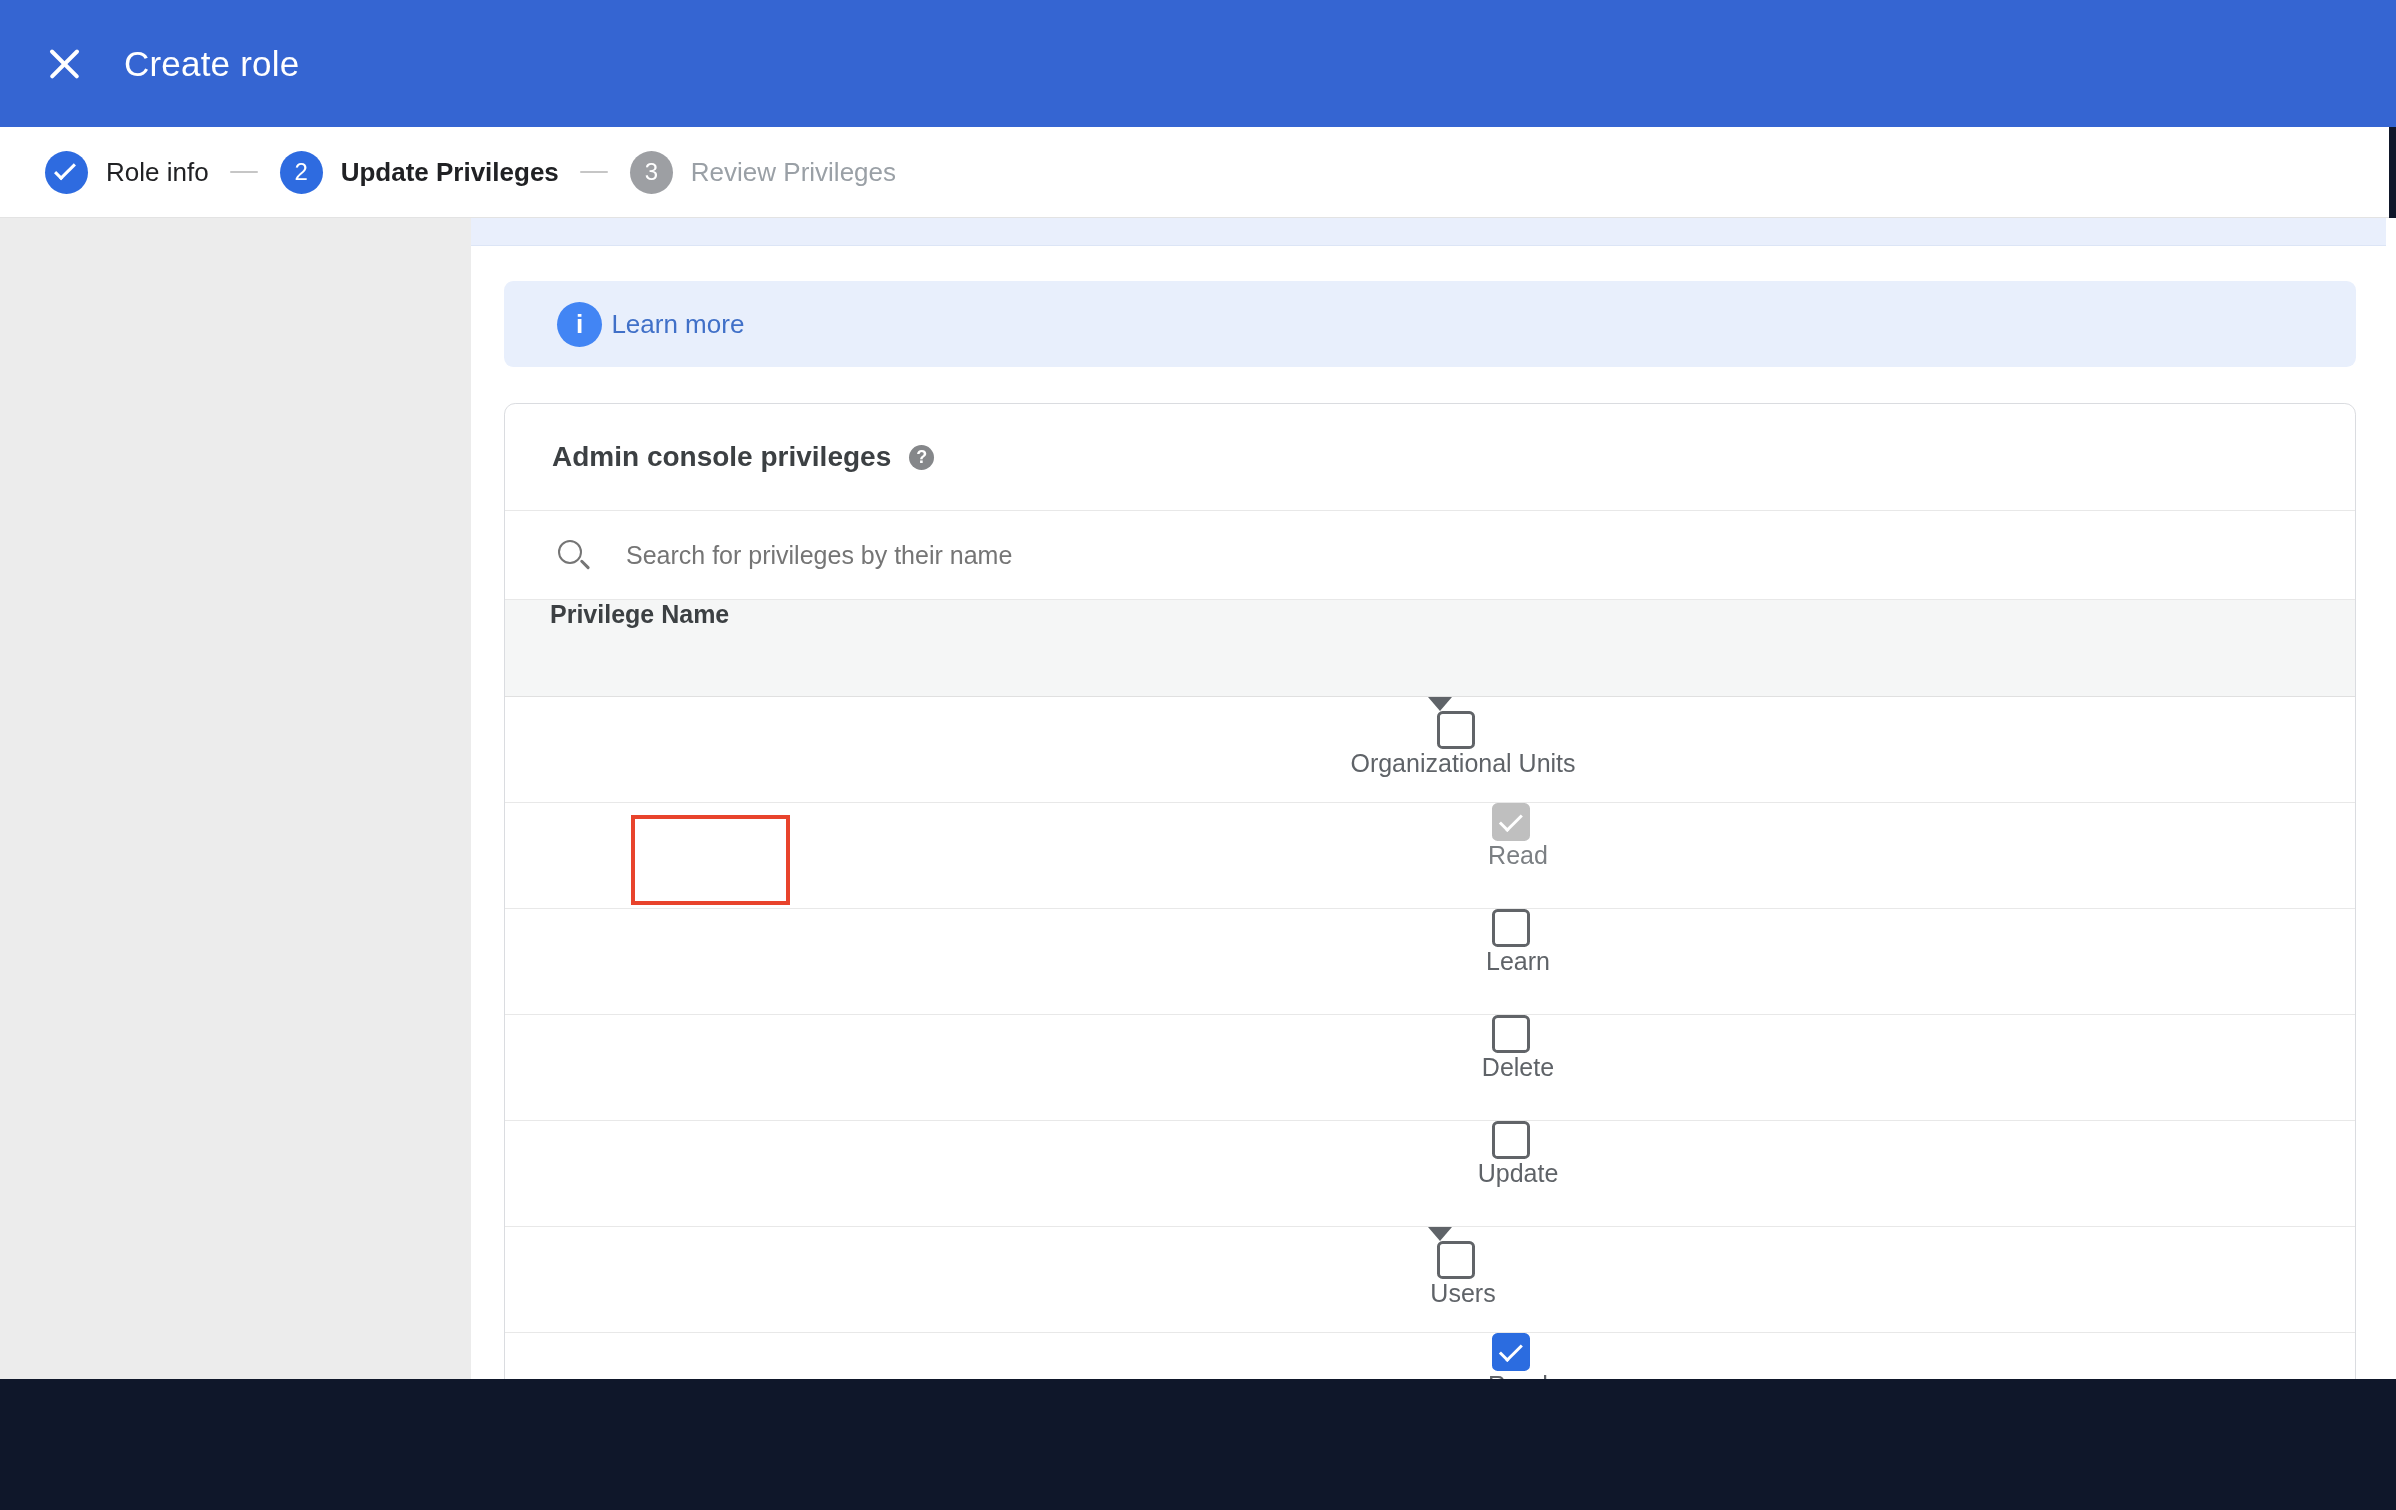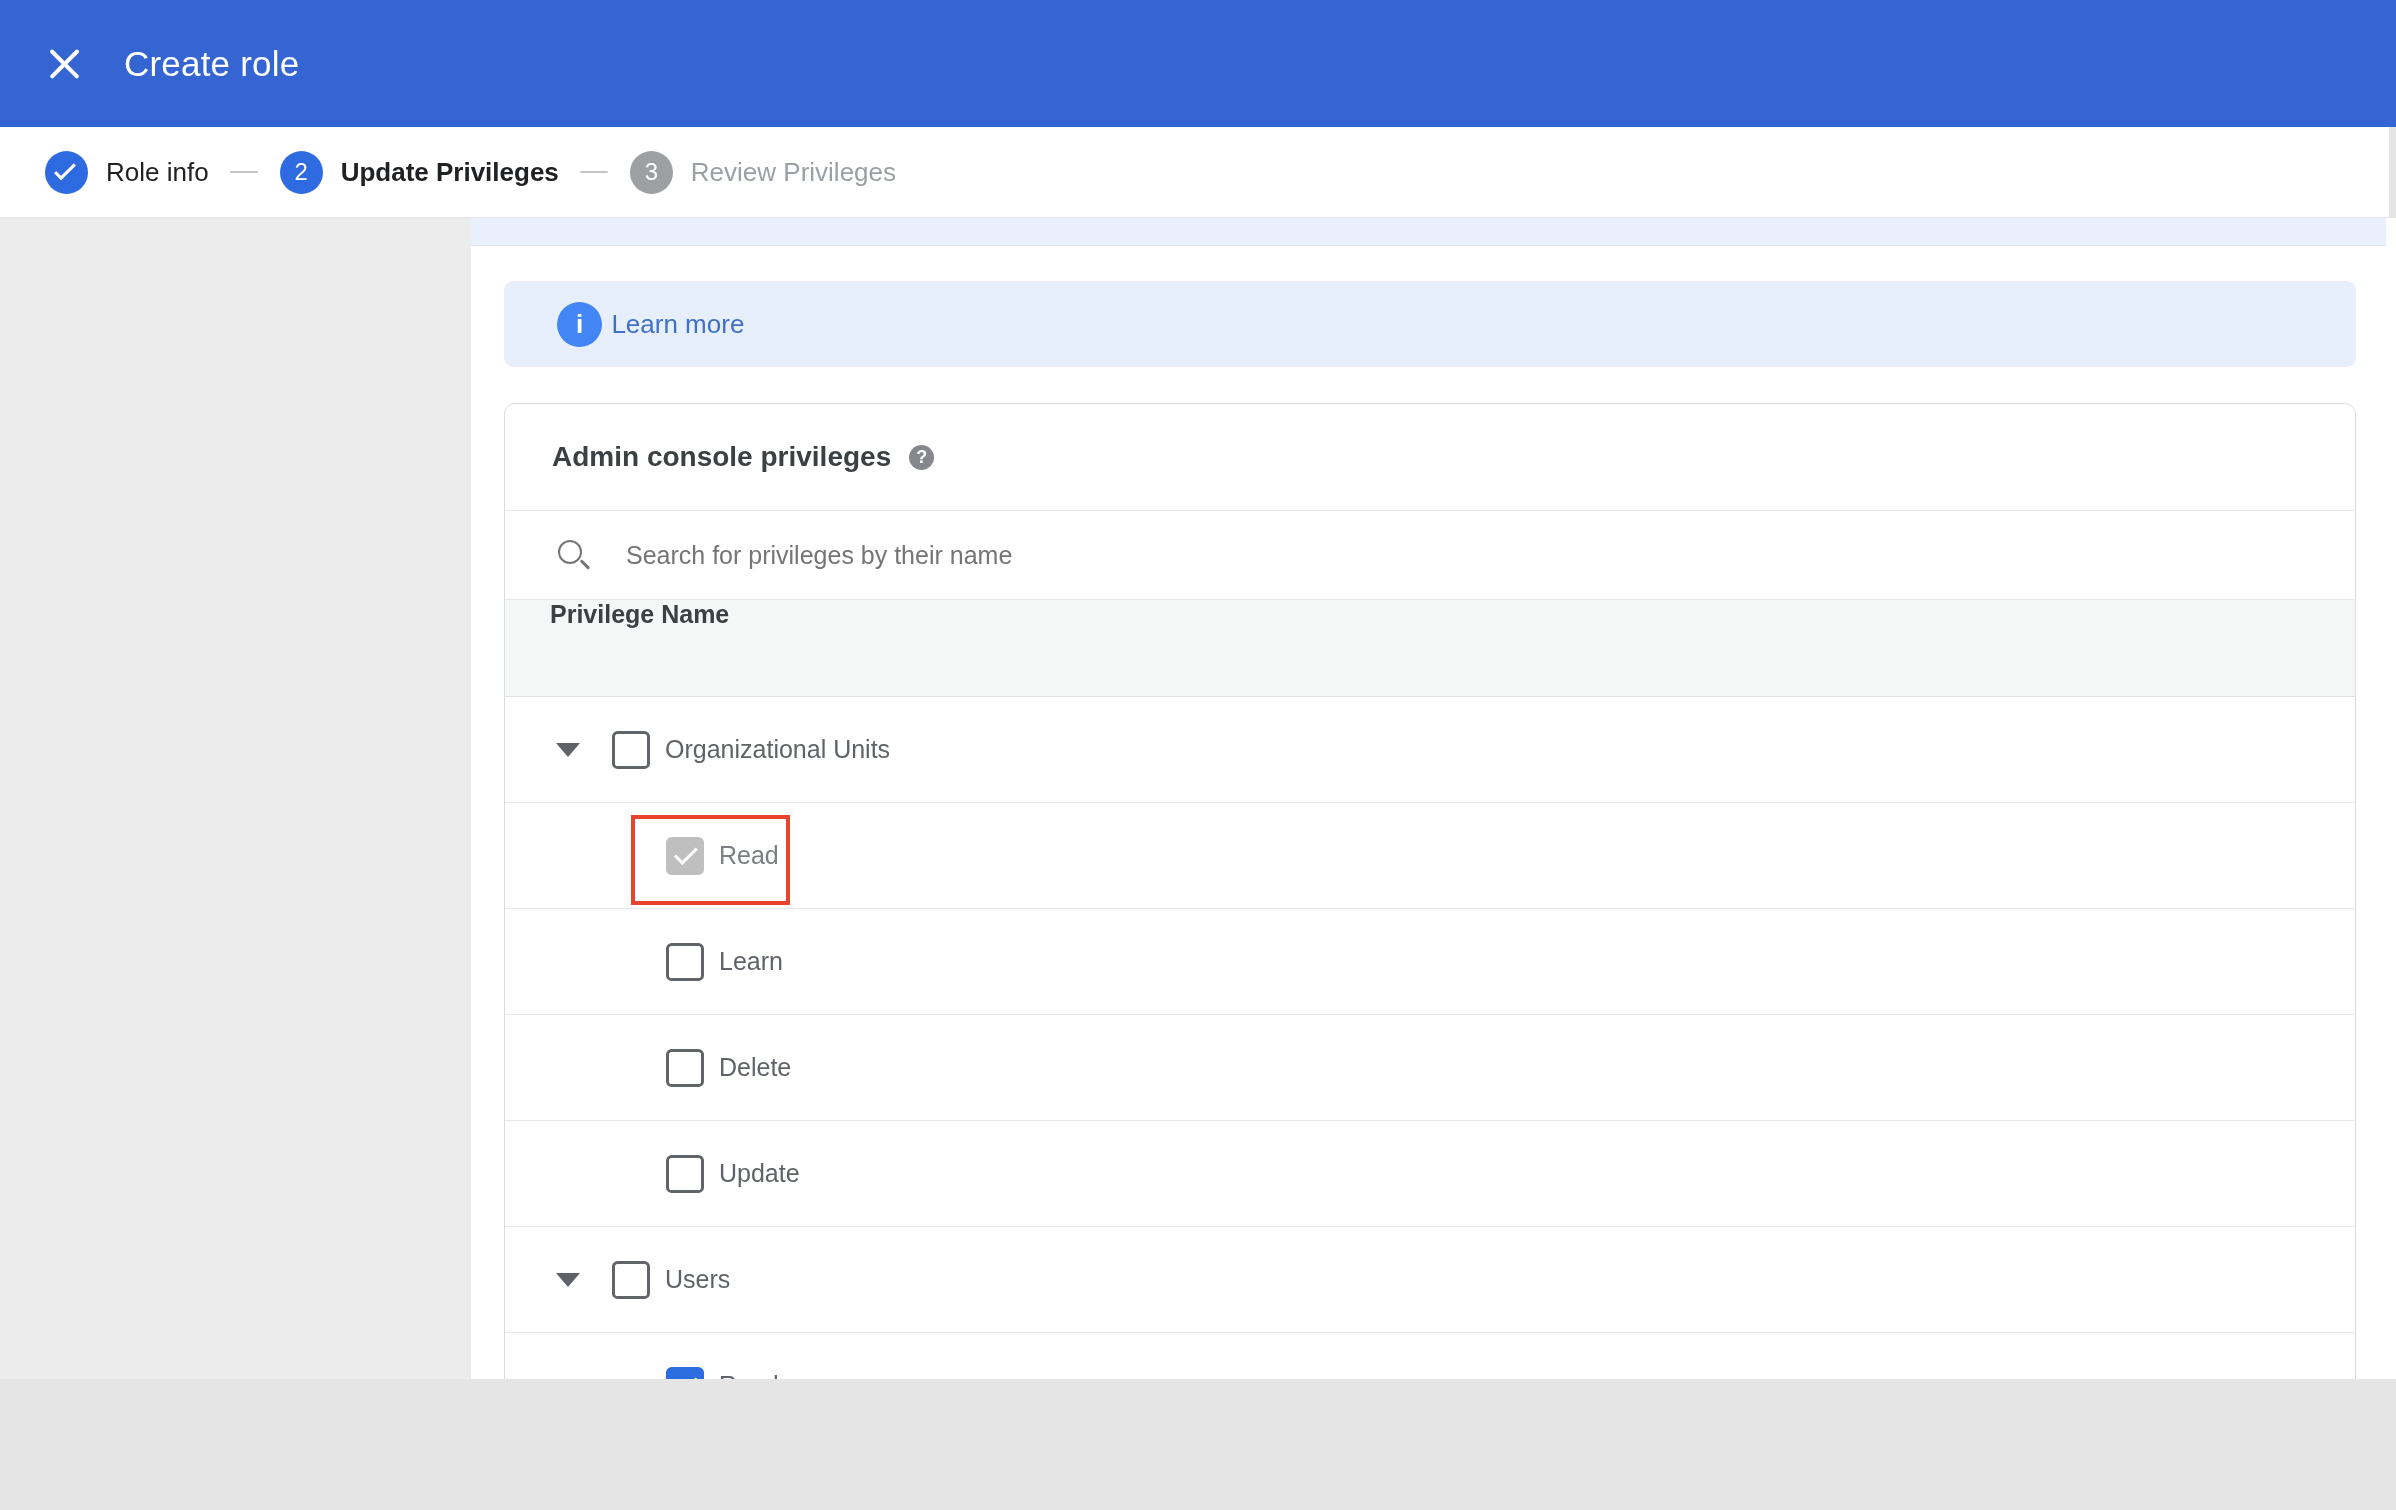--- a/index.html
+++ b/index.html
@@ -1,18 +1,18 @@
 <!DOCTYPE html>
 <html style="--appbar-blue: #3565d2; --step-blue: #2e6be0; --step-gray: #9d9fa3; --strip-bg: #e9effc; --banner-bg: #e8effc; --info-blue: #4285f4; --link-blue: #4070c8; --panel-gray: #ececec; --card-border: #dadce0; --divider: #e8e8e8; --header-row: #f5f6f6; --cb-border: #616468; --cb-blue: #2b6ce0; --cb-gray: #bfbfbf; --hl-red: #e8432c; --footer-gray: #ededed; --button-blue: #2f65d2; --help-gray: #85878a;font-size:15px"><head>
 <meta charset="utf-8">
 <style>
   * { margin:0; padding:0; box-sizing:border-box; }
   html,body { width:2397px; height:1510px; overflow:hidden; }
   body { font-family:"Liberation Sans","DejaVu Sans",sans-serif; background:#fff; }
-  .screen { position:relative; width:2397px; height:1510px; background:#e5e5e5; overflow:hidden; }
+  .screen { position:relative; width:2397px; height:1510px; background:#0f172a; overflow:hidden; }
 
   
   .appbar { position:absolute; top:0; left:0; right:0; height:127px;
             background:var(--appbar-blue,#3565d2); display:flex; align-items:center; }
   .close-x { position:relative; width:36px; height:36px; margin-left:47px; cursor:pointer; flex:0 0 auto; }
   .close-x::before, .close-x::after { content:""; position:absolute; left:-1.9px; top:16px;
             width:39px; height:3.7px; background:#fff; border-radius:1.9px; }
   .close-x::before { transform:rotate(45deg); }
   .close-x::after  { transform:rotate(-45deg); }
   .appbar-title { color:#fff; font-size:35px; margin-left:41px; letter-spacing:0.2px; }
@@ -66,21 +66,21 @@
                 background:#757575; transform:rotate(45deg); border-radius:1.9px; }
   .search-input { border:none; outline:none; margin-left:36px; font-size:25px; color:#3c4043;
                   width:1124px; font-family:inherit; background:transparent; }
   .search-input::placeholder { color:#757575; opacity:1; }
   .table-header { height:97px; background:var(--header-row,#f5f6f6); display:flex; align-items:flex-start;
                   padding-left:45px; border-bottom:1.9px solid #e0e0e0; font-size:25px; font-weight:bold;
                   color:#3c4043; }
 
   
   .prow { position:relative; height:106px; display:flex; align-items:center;
-          border-bottom:1.9px solid var(--divider,#e8e8e8); background:#fff; }
+          border-bottom:1.9px solid var(--divider,#e8e8e8); background:#fff;flex-direction:column; }
   .prow.parent { padding-left:51px; }
   .prow.child  { padding-left:161px; }
   .tri { width:0; height:0; border-left:12px solid transparent; border-right:12px solid transparent;
          border-top:14px solid #5f6368; margin-right:32px; cursor:pointer; flex:0 0 auto; }
   .cb { position:relative; width:38px; height:38px; border:3.7px solid var(--cb-border,#616468);
         border-radius:5.6px; cursor:pointer; flex:0 0 auto; background:#fff; }
   .cb.checked-blue { background:var(--cb-blue,#2b6ce0); border-color:var(--cb-blue,#2b6ce0); }
   .cb.checked-gray { background:var(--cb-gray,#bfbfbf); border-color:var(--cb-gray,#bfbfbf); }
   .cb.checked-blue::after, .cb.checked-gray::after { content:""; position:absolute; left:5.6px; top:7.5px;
         width:19px; height:9.4px; border-left:3.7px solid #fff; border-bottom:3.7px solid #fff;

